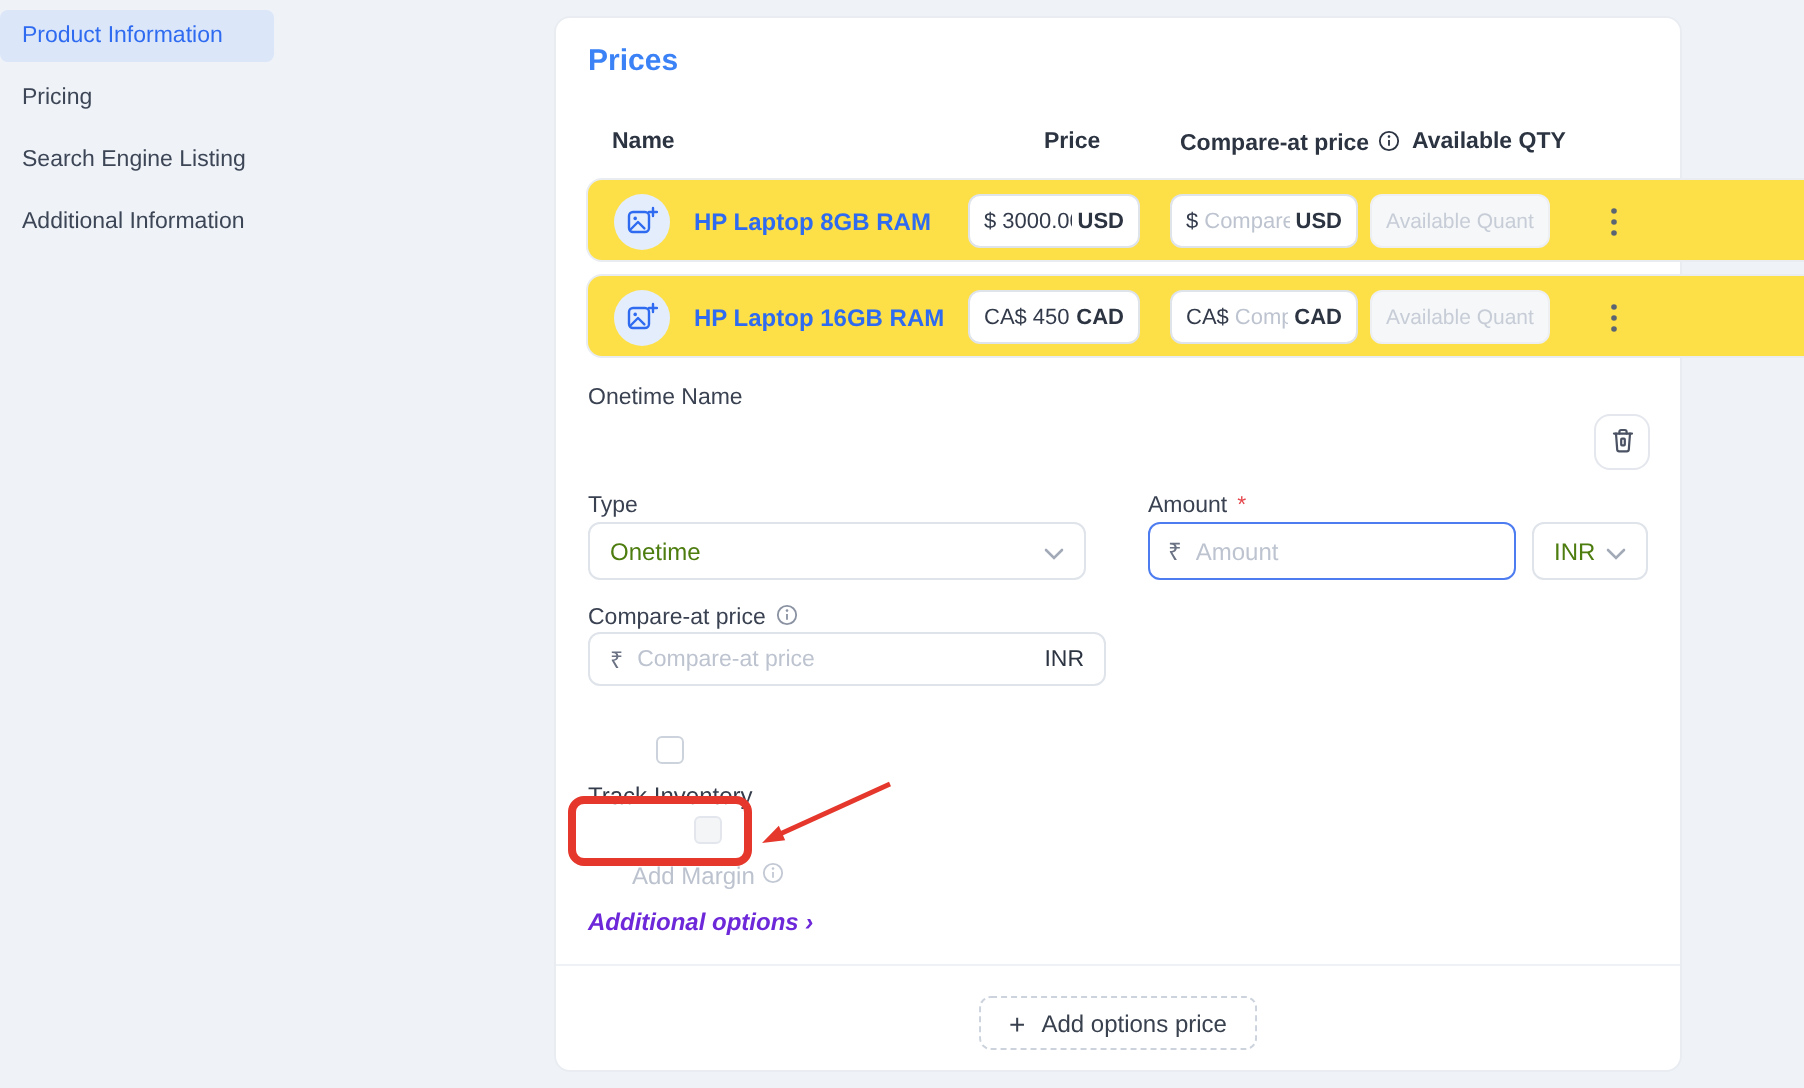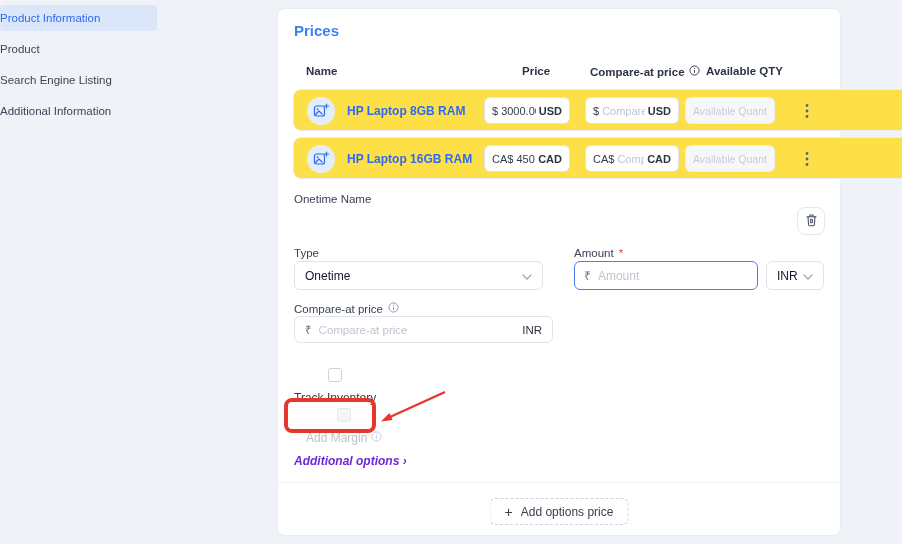--- a/index.html
+++ b/index.html
@@ -2,21 +2,21 @@
 <html><head>
 <meta charset="utf-8">
 <style>
   * { box-sizing: border-box; }
   html,body { margin:0; padding:0; }
   body { font-family:"Liberation Sans", sans-serif; background:#eff3f8; }
   .screen { position:relative; width:902px; height:544px; background:#eff3f8; overflow:hidden; }
 
   
   .sidebar { position:absolute; left:0; top:5px; width:160px; }
-  .side-item { width:157px; padding:7px 0; margin-bottom:5px; font-size:11.5px;
+  .side-item { width:137px; padding:7px 11px; margin-bottom:5px; font-size:11.5px;
                color:#3d4656; border-radius:4px; cursor:pointer; white-space:nowrap; }
   .side-item.active { background:#dbe6f9; color:#2f6bf0; }
 
   
   .card { position:absolute; left:277px; top:8px; width:564px; height:528px;
           background:#fff; border:1px solid #e9edf2; border-radius:8px; }
   .card-title { position:absolute; left:16px; top:13px; font-size:15px; font-weight:700; color:#3b82f6; }
 
   
   .th { position:absolute; top:56px; font-size:11.5px; font-weight:700; color:#2c3442;text-align:center; }
@@ -52,42 +52,42 @@
 
   
   .pn-input { position:absolute; left:16px; top:198px; width:493px; height:28px; border:1px solid #dfe3ea;
               border-radius:6px; padding:0 10px; font-family:inherit; font-size:12px; color:#2b3342; background:#fff; }
   .trash-btn { position:absolute; left:519px; top:198px; width:28px; height:28px; border:1px solid #e4e7ed;
                border-radius:8px; background:#fff; display:flex; align-items:center; justify-content:center; cursor:pointer; }
 
   
   .select { position:absolute; height:29px; border:1px solid #dfe3ea; border-radius:6px; background:#fff;
             display:flex; align-items:center; justify-content:space-between; padding:0 10px;
-            font-size:12px; color:#0f172a; cursor:pointer; }
+            font-size:12px; color:#4d7c0f; cursor:pointer; }
   .type-select { left:16px; top:252px; width:249px; }
   .inr-select { left:488px; top:252px; width:58px; }
   .amount-grp { position:absolute; left:296px; top:252px; width:184px; height:29px; border:1px solid #4d7cf0;
                 border-radius:6px; background:#fff; display:flex; align-items:center; padding:0 9px; gap:5px; }
   .amount-grp .sym { font-size:12px; color:#6a7283; }
   .amount-grp input { border:none; outline:none; min-width:0; flex:1; font-family:inherit; font-size:12px; background:transparent; }
   .amount-grp input::placeholder { color:#bdc4d0; }
   .compare-grp { position:absolute; left:16px; top:307px; width:259px; height:27px; border:1px solid #dfe3ea;
                  border-radius:6px; background:#fff; display:flex; align-items:center; padding:0 10px; gap:5px; }
   .compare-grp .sym { font-size:11.5px; color:#6a7283; }
   .compare-grp input { border:none; outline:none; min-width:0; flex:1; font-family:inherit; font-size:11.5px; background:transparent; }
   .compare-grp input::placeholder { color:#bdc4d0; }
   .compare-grp .cur { font-size:11.5px; color:#2c3442; }
 
   
   .check-row { position:absolute; display:flex; align-items:center; gap:9px;flex-direction:column; }
   .cbx { width:14px; height:14px; border:1px solid #ccd3dd; border-radius:3px; background:#fff; flex:0 0 auto; cursor:pointer; }
   .cbx.disabled { background:#f3f5f7; border-color:#e3e7ed; cursor:default; }
   .track-row { left:16px; top:359px; }
   .track-row .lbl { font-size:12px; color:#343c4b; }
-  .margin-row { left:18px; top:399px;padding-left:10px; }
+  .margin-row { left:28px; top:399px;padding-left:10px; }
   .margin-row .lbl { font-size:12px; color:#bcc3cf; display:flex; align-items:center; gap:4px; }
 
   
   .anno-box { position:absolute; left:6px; top:389px; width:92px; height:35px;
               border:4px solid #e5372b; border-radius:8px; pointer-events:none; }
   .anno-arrow { position:absolute; left:95px; top:376px; pointer-events:none; }
 
   .add-options { position:absolute; left:16px; top:445px; font-size:12px; font-weight:700; color:#6d28d9; cursor:pointer;font-style:italic; }
   .footer-divider { position:absolute; left:0; right:0; top:473px; border-top:1px solid #eef1f5; }
   .add-price-btn { position:absolute; left:50%; transform:translateX(-50%); top:489px; height:27px;
@@ -96,21 +96,21 @@
                    color:#39414f; cursor:pointer; white-space:nowrap; font-family:inherit; }
   .add-price-btn .plus { font-size:14px; font-weight:400; color:#39414f; }
 </style>
 </head>
 <body>
 
 <div class="screen">
 
   <div class="sidebar">
     <div class="side-item active">Product Information</div>
-    <div class="side-item">Product</div>
+    <div class="side-item">Pricing</div>
     <div class="side-item">Search Engine Listing</div>
     <div class="side-item">Additional Information</div>
   </div>
 
   <div class="card">
     <div class="card-title">Prices</div>
 
     <div class="th th-name">Name</div>
     <div class="th th-price">Price</div>
     <div class="th th-compare">

